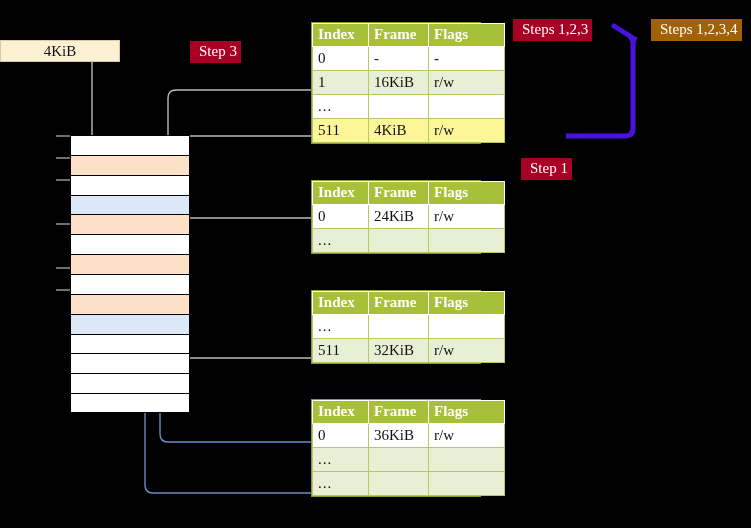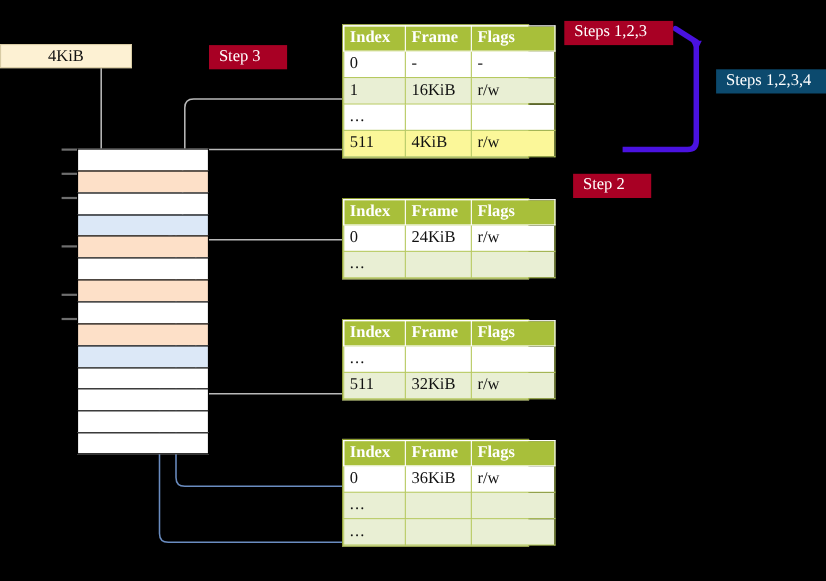--- a/index.html
+++ b/index.html
@@ -42,26 +42,26 @@
     white-space: nowrap;
   }
 
   
   .badge {
     position: absolute;
     box-sizing: border-box;
     color: #ffffff;
     font-size: 15px;
     line-height: 19px;
-    padding: 1px 24px 2px 9px;
+    padding: 1px 4px 2px 9px;
     white-space: nowrap;
     text-align: center;
   }
   .badge.red    { background: #a80024; }
-  .badge.purple { background: #0c4a6e; margin-top: 44px; }
+  .badge.purple { background: #a16207; }
 
   
   .memcol {
     position: absolute;
     box-sizing: border-box;
     border: 1px solid #000000;
   }
   .memrow {
     position: absolute;
     left: 0;
@@ -167,21 +167,21 @@
   </svg>
 
   <div class="size-box" style="left:0px; top:40px; width:120px; height:22px;">4KiB</div>
 
   <div class="badge red" style="left:190px; top:41px;">Step 3</div>
 
   <div class="badge red" style="left:513px; top:19px;">Steps 1,2,3</div>
 
   <div class="badge purple" style="left:651px; top:19px;">Steps 1,2,3,4</div>
 
-  <div class="badge red" style="left:521px; top:158px;">Step 2</div>
+  <div class="badge red" style="left:521px; top:158px;">Step 1</div>
 
   <div id="memcol" class="memcol" style="left:70px; top:135px; width:120px; height:278px; border:none;">
       <div class="memrow fill-white" style="top: 0px; height: 19.8571px; width: 120px;"></div>
       <div class="memrow fill-peach" style="top: 19.8571px; height: 19.8571px; width: 120px;"></div>
       <div class="memrow fill-white" style="top: 39.7143px; height: 19.8571px; width: 120px;"></div>
       <div class="memrow fill-blue" style="top: 59.5714px; height: 19.8571px; width: 120px;"></div>
       <div class="memrow fill-peach" style="top: 79.4286px; height: 19.8571px; width: 120px;"></div>
       <div class="memrow fill-white" style="top: 99.2857px; height: 19.8571px; width: 120px;"></div>
       <div class="memrow fill-peach" style="top: 119.143px; height: 19.8571px; width: 120px;"></div>
       <div class="memrow fill-white" style="top: 139px; height: 19.8571px; width: 120px;"></div>

